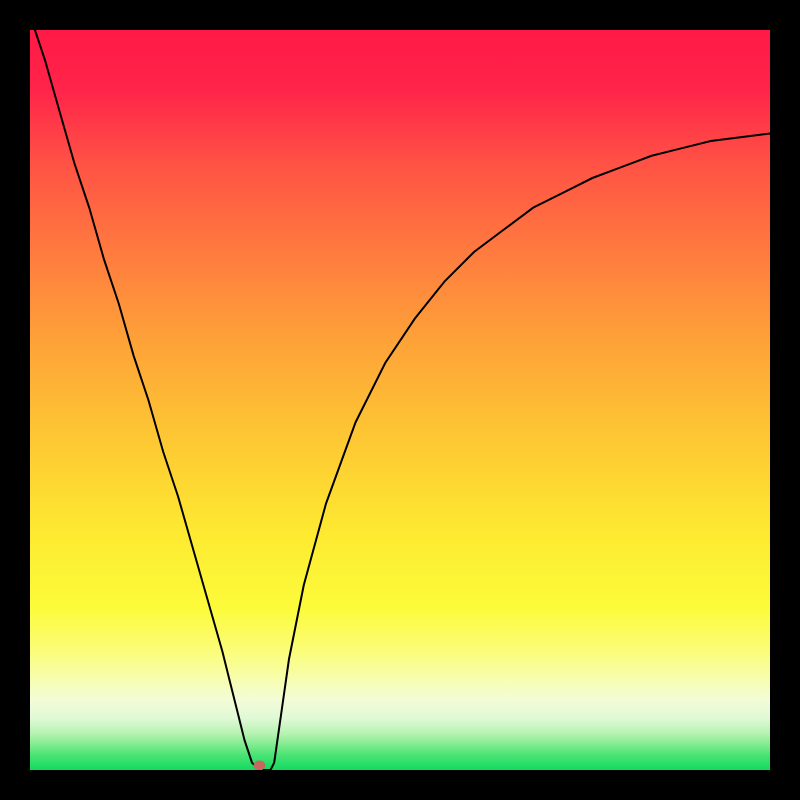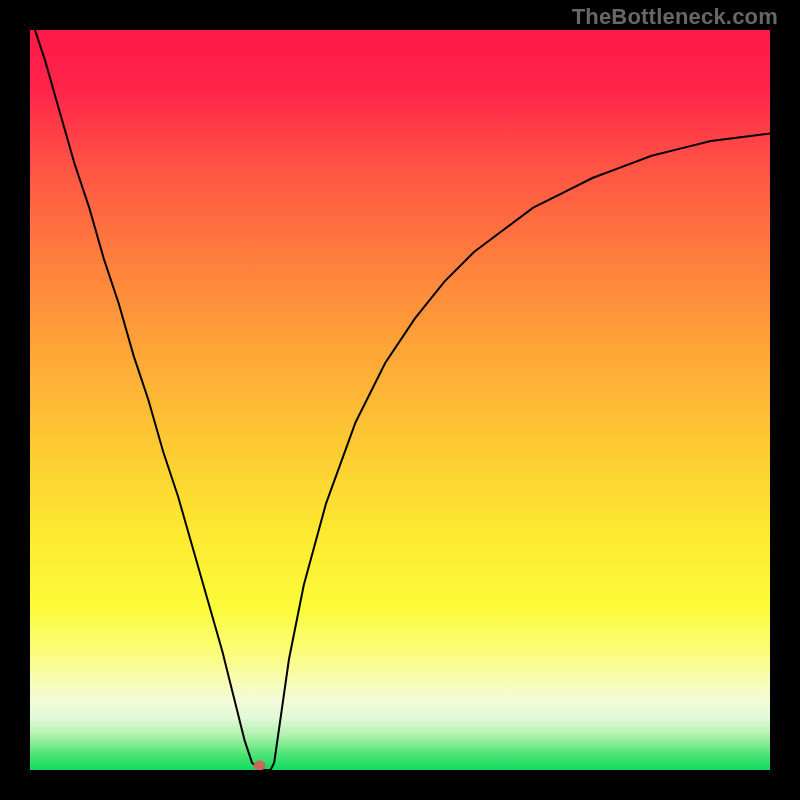--- a/index.html
+++ b/index.html
@@ -32,21 +32,20 @@
     font-size: 22px;
     font-weight: 600;
     color: #686767;
     letter-spacing: 0.2px;
   }
 </style>
 </head>
 <body>
 
 <div class="frame">
-  <div class="watermark">TheBottleneck.com</div>
 
   <div class="plot">
     <svg id="svg" width="740" height="740" viewBox="0 0 740 740">
       <defs>
         <linearGradient id="bg-grad" x1="0" y1="0" x2="0" y2="1">
             <stop offset="0%" stop-color="#ff1a46"></stop>
             <stop offset="8%" stop-color="#ff244a"></stop>
             <stop offset="18%" stop-color="#ff5245"></stop>
             <stop offset="30%" stop-color="#ff7b3f"></stop>
             <stop offset="42%" stop-color="#fea238"></stop>

